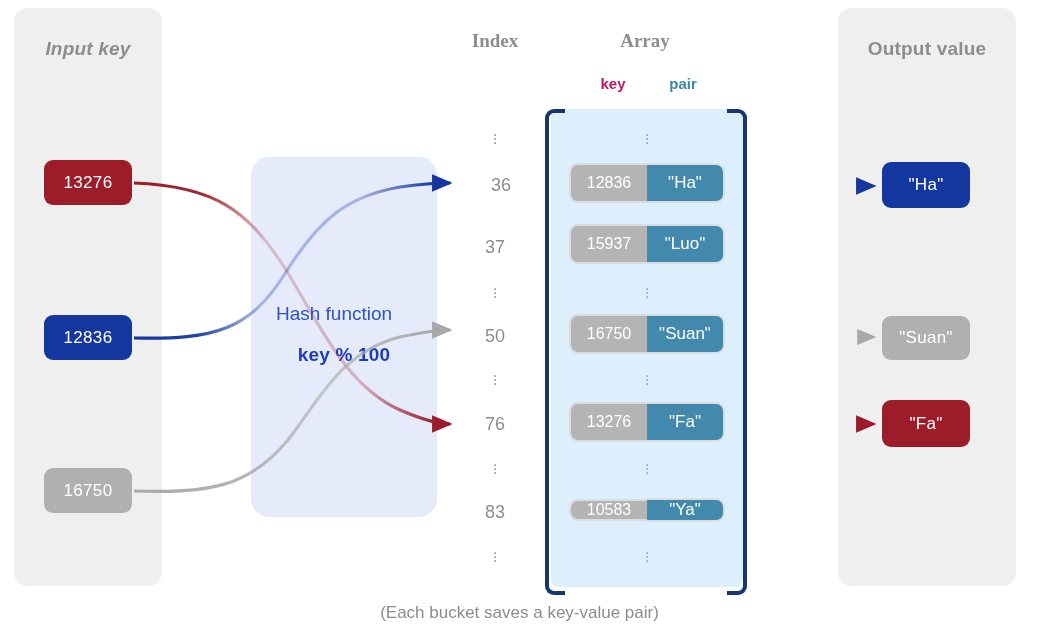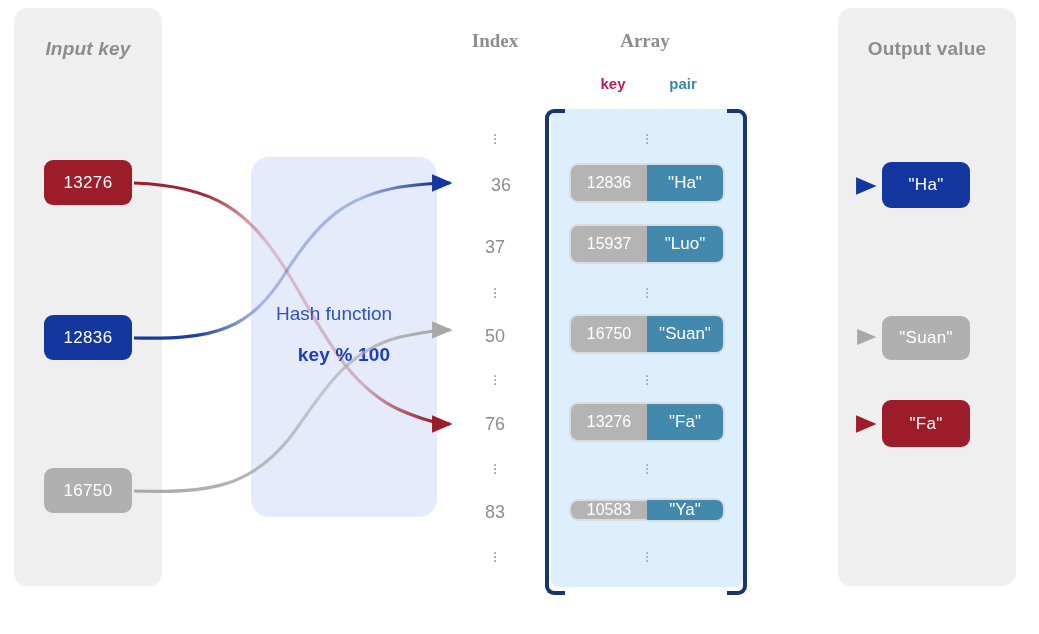--- a/index.html
+++ b/index.html
@@ -328,20 +328,21 @@
   </div>
 
   <div class="panel" id="output-panel">
     <div class="panel-title">Output value</div>
   </div>
 
   <div class="pill blue" id="out-ha">"Ha"</div>
   <div class="pill gray" id="out-suan">"Suan"</div>
   <div class="pill red" id="out-fa">"Fa"</div>
 
+  <div id="caption">(Each bucket saves a key-value pair)</div>
 
   <svg id="wires" viewBox="0 0 1039 634" width="1039" height="634">
     <defs>
 
       <linearGradient id="g-red-curve" x1="0" y1="0" x2="1" y2="0">
         <stop offset="0" stop-color="#9c1c29" stop-opacity="1"></stop>
         <stop offset="0.22" stop-color="#9c1c29" stop-opacity="0.95"></stop>
         <stop offset="0.42" stop-color="#9c1c29" stop-opacity="0.22"></stop>
         <stop offset="0.72" stop-color="#9c1c29" stop-opacity="0.28"></stop>
         <stop offset="0.95" stop-color="#9c1c29" stop-opacity="1"></stop>

